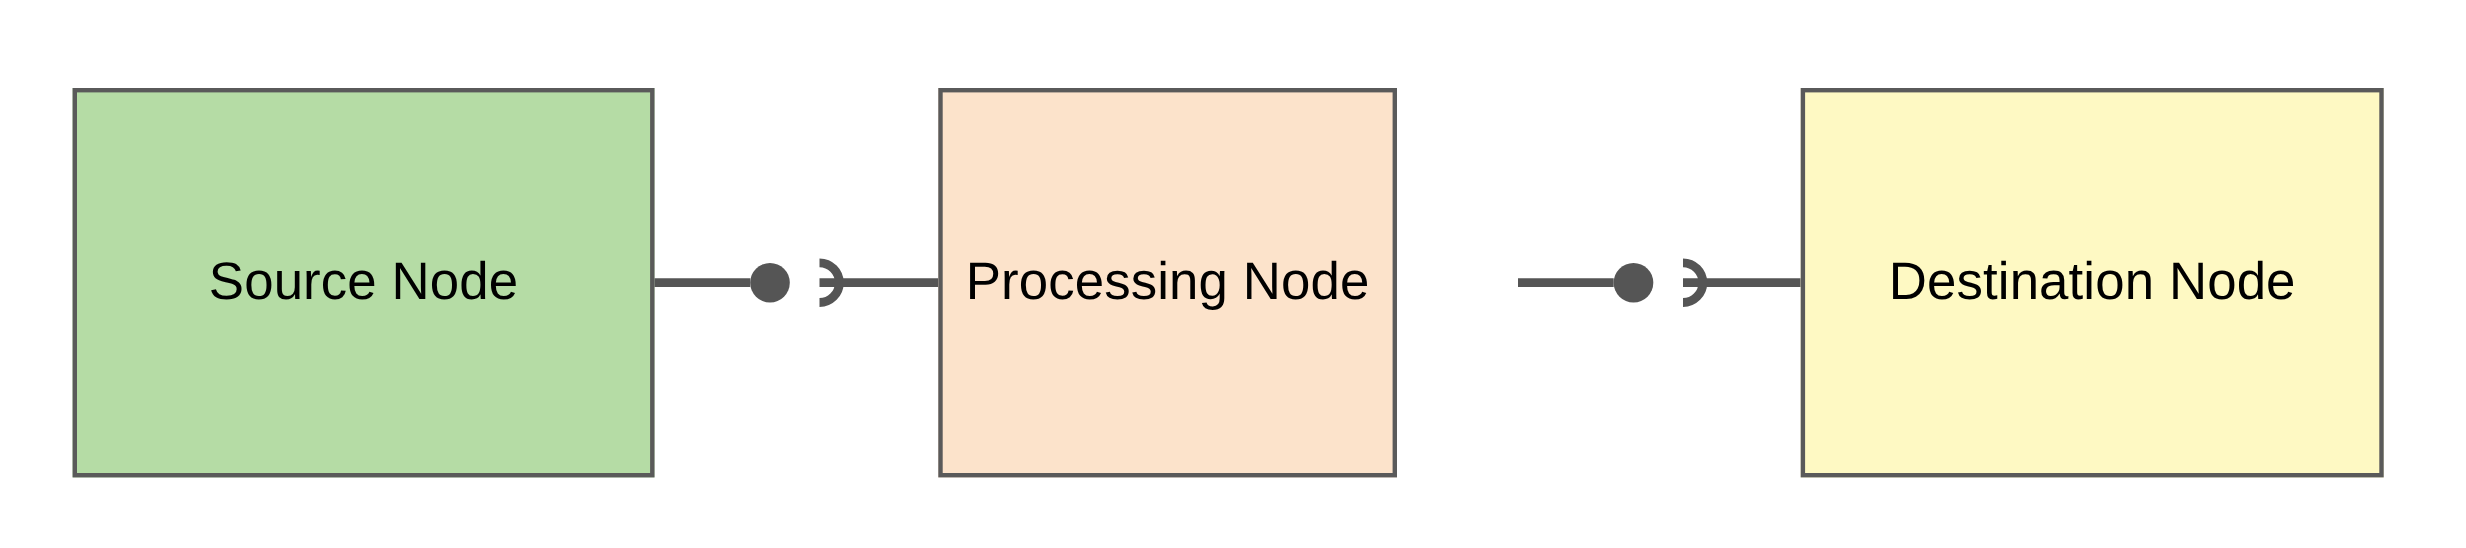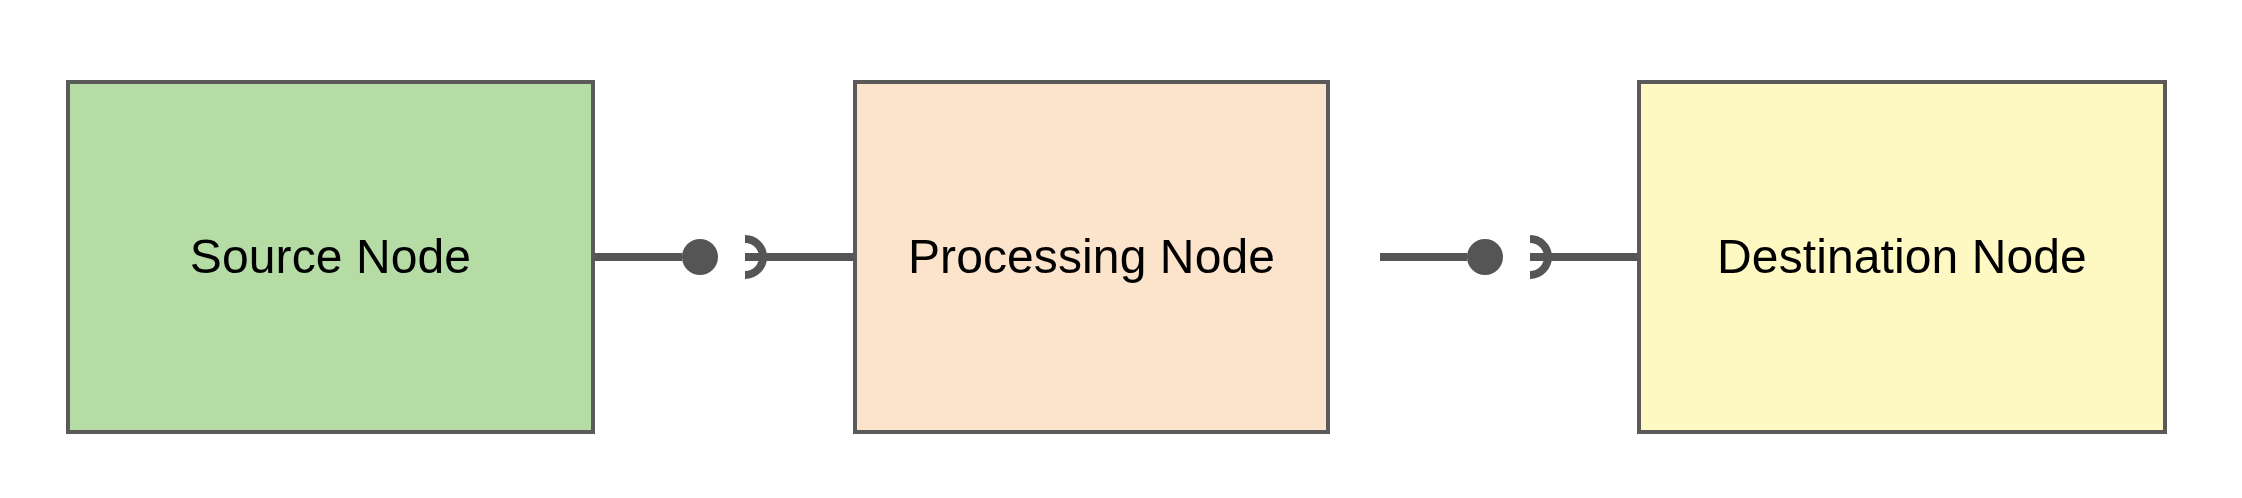--- a/index.html
+++ b/index.html
@@ -96,21 +96,21 @@
       <line x1="0" y1="27" x2="87" y2="27" stroke="#555555" stroke-width="8"></line>
 
       <circle cx="105" cy="27" r="18" fill="#555555"></circle>
 
       <path d="M 150 9 A 18 18 0 1 1 150 45" fill="none" stroke="#555555" stroke-width="8" stroke-linecap="butt"></path>
 
       <line x1="150" y1="27" x2="258" y2="27" stroke="#555555" stroke-width="8"></line>
     </svg>
   </div>
 
-  <div class="node-box" id="node-processing" style="left: 853px; top: 80px; width: 477px; height: 354px; background: rgb(252, 227, 203); border-color: rgb(90, 90, 90);">
+  <div class="node-box" id="node-processing" style="left: 853px; top: 80px; width: 417px; height: 354px; background: rgb(252, 227, 203); border-color: rgb(90, 90, 90);">
     <span class="node-label" style="color: rgb(0, 0, 0);">Processing Node</span>
   </div>
 
   <div class="connector" id="connector-2">
     <svg viewBox="0 0 257 56" preserveAspectRatio="none">
       <line x1="0" y1="27" x2="87" y2="27" stroke="#555555" stroke-width="8"></line>
       <circle cx="105" cy="27" r="18" fill="#555555"></circle>
       <path d="M 150 9 A 18 18 0 1 1 150 45" fill="none" stroke="#555555" stroke-width="8" stroke-linecap="butt"></path>
       <line x1="150" y1="27" x2="257" y2="27" stroke="#555555" stroke-width="8"></line>
     </svg>

